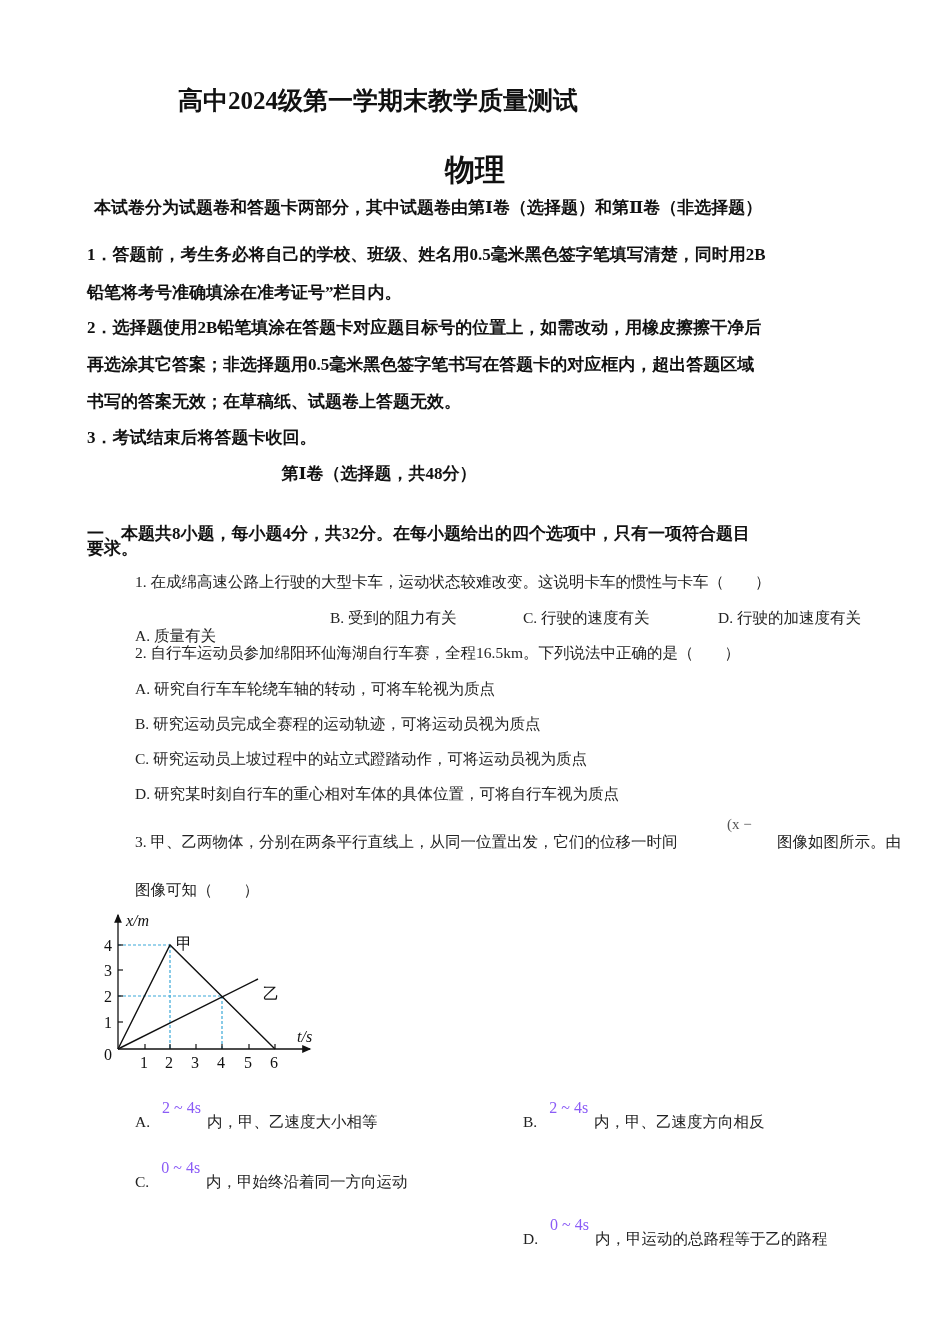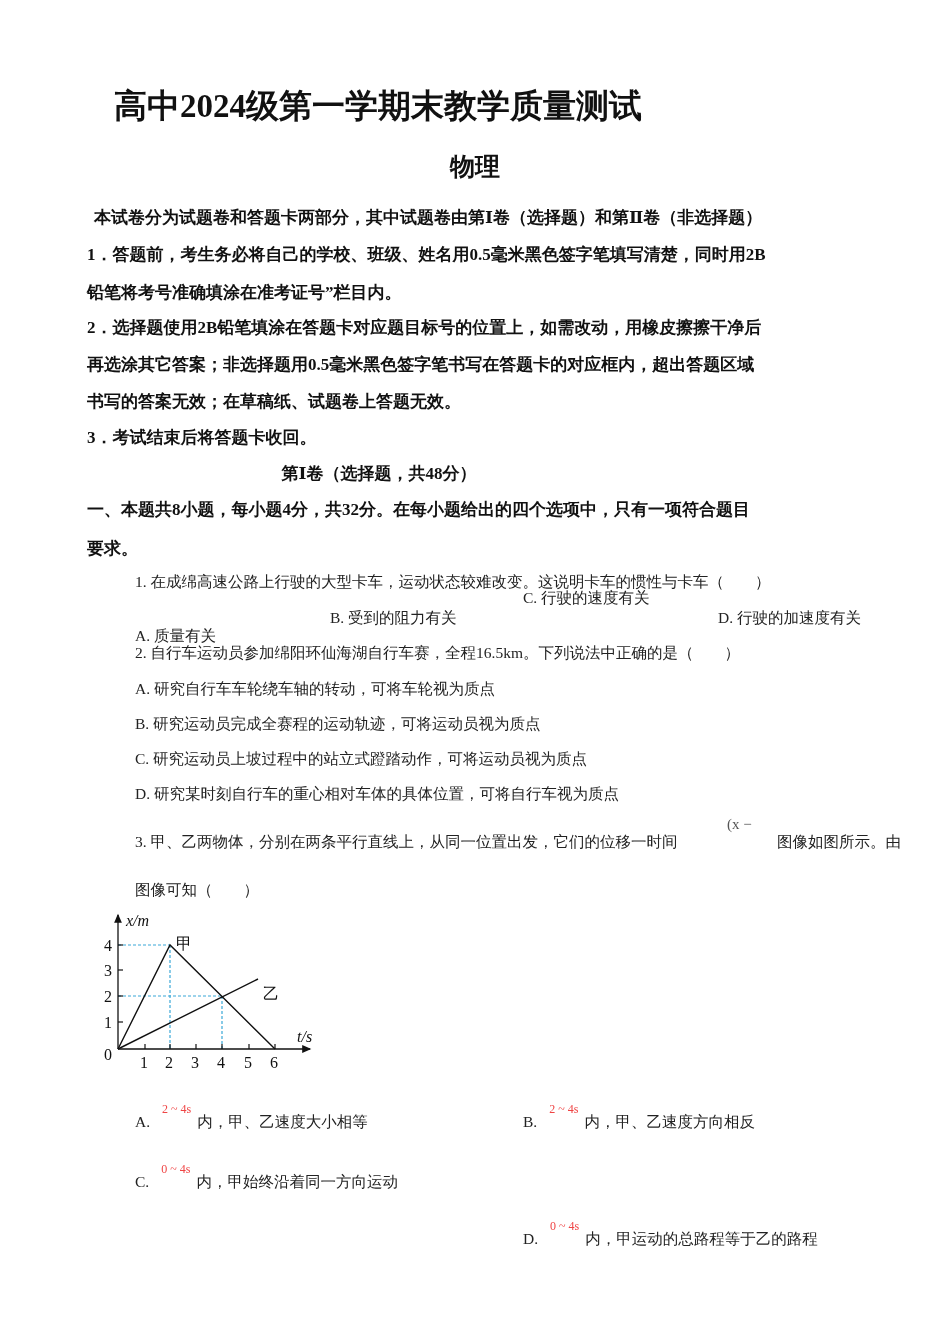--- a/index.html
+++ b/index.html
@@ -1,50 +1,50 @@
 <!DOCTYPE html>
 <html><head>
 <meta charset="utf-8">
 <style>
   html, body { margin: 0; padding: 0; background: #ffffff; }
   body {
     width: 950px; height: 1344px; position: relative; overflow: hidden;
     font-family: "Liberation Serif", "DejaVu Serif", serif; color: #111;
   }
   .abs { position: absolute; white-space: nowrap; }
-  .title { left: 0; width: 756px; text-align: center; top: 84px; font-size: 33px; font-weight: bold; }
-  .subject { left: 0; width: 950px; text-align: center; top: 150px; font-size: 25px; font-weight: bold; }
+  .title { left: 0; width: 756px; text-align: center; top: 84px; font-size: 25px; font-weight: bold; }
+  .subject { left: 0; width: 950px; text-align: center; top: 150px; font-size: 30px; font-weight: bold; }
   .bold { font-weight: bold; font-size: 17px; }
   .norm { font-size: 15.5px; color: #222; margin-left: 48px; }
   .center { left: 0; width: 758px; text-align: center; }
-  .range { font-size: 12px; color: #ef4444; position: relative; top: -14px; margin: 0 6px 0 12px; }
+  .range { font-size: 16px; color: #8b5cf6; position: relative; top: -14px; margin: 0 6px 0 12px; }
   svg text { font-family: "Liberation Serif", "DejaVu Serif", serif; }
 </style>
 </head>
 <body>
 
 <div class="abs title">高中2024级第一学期末教学质量测试</div>
 <div class="abs subject">物理</div>
 
-<div class="abs bold" style="left:94px; top:206px;text-align:right;">本试卷分为试题卷和答题卡两部分，其中试题卷由第Ⅰ卷（选择题）和第Ⅱ卷（非选择题）</div>
+<div class="abs bold" style="left:94px; top:196px;text-align:right;">本试卷分为试题卷和答题卡两部分，其中试题卷由第Ⅰ卷（选择题）和第Ⅱ卷（非选择题）</div>
 <div class="abs bold" style="left:87px; top:243px;">1．答题前，考生务必将自己的学校、班级、姓名用0.5毫米黑色签字笔填写清楚，同时用2B</div>
 <div class="abs bold" style="left:87px; top:281px;">铅笔将考号准确填涂在准考证号”栏目内。</div>
 <div class="abs bold" style="left:87px; top:316px;">2．选择题使用2B铅笔填涂在答题卡对应题目标号的位置上，如需改动，用橡皮擦擦干净后</div>
 <div class="abs bold" style="left:87px; top:353px;">再选涂其它答案；非选择题用0.5毫米黑色签字笔书写在答题卡的对应框内，超出答题区域</div>
 <div class="abs bold" style="left:87px; top:390px;text-align:center;">书写的答案无效；在草稿纸、试题卷上答题无效。</div>
 <div class="abs bold" style="left:87px; top:426px;">3．考试结束后将答题卡收回。</div>
 
 <div class="abs bold center" style="top:462px;">第Ⅰ卷（选择题，共48分）</div>
-<div class="abs bold" style="left:87px; top:498px;">一、本题共8小题，每小题4分，共32分。在每小题给出的四个选项中，只有一项符合题目</div>
+<div class="abs bold" style="left:87px; top:522px;">一、本题共8小题，每小题4分，共32分。在每小题给出的四个选项中，只有一项符合题目</div>
 <div class="abs bold" style="left:87px; top:537px;">要求。</div>
 
 <div class="abs norm" style="left:87px; top:572px;">1. 在成绵高速公路上行驶的大型卡车，运动状态较难改变。这说明卡车的惯性与卡车（　　）</div>
 <div class="abs norm" style="left:87px; top:626px;">A. 质量有关</div>
 <div class="abs norm" style="left:282px; top:608px;">B. 受到的阻力有关</div>
-<div class="abs norm" style="left:475px; top:588px;text-align:center;">C. 行驶的速度有关</div>
+<div class="abs norm" style="left:475px; top:608px;text-align:center;">C. 行驶的速度有关</div>
 <div class="abs norm" style="left:670px; top:608px;">D. 行驶的加速度有关</div>
 
 <div class="abs norm" style="left:87px; top:643px;">2. 自行车运动员参加绵阳环仙海湖自行车赛，全程16.5km。下列说法中正确的是（　　）</div>
 <div class="abs norm" style="left:87px; top:679px;text-align:right;">A. 研究自行车车轮绕车轴的转动，可将车轮视为质点</div>
 <div class="abs norm" style="left:87px; top:714px;">B. 研究运动员完成全赛程的运动轨迹，可将运动员视为质点</div>
 <div class="abs norm" style="left:87px; top:749px;">C. 研究运动员上坡过程中的站立式蹬踏动作，可将运动员视为质点</div>
 <div class="abs norm" style="left:87px; top:784px;">D. 研究某时刻自行车的重心相对车体的具体位置，可将自行车视为质点</div>
 
 <div class="abs norm" style="left:87px; top:832px;">3. 甲、乙两物体，分别在两条平行直线上，从同一位置出发，它们的位移一时间</div>
 <div class="abs norm" style="left:679px; top:816px; font-size:15px; color:#555;">(x −</div>

